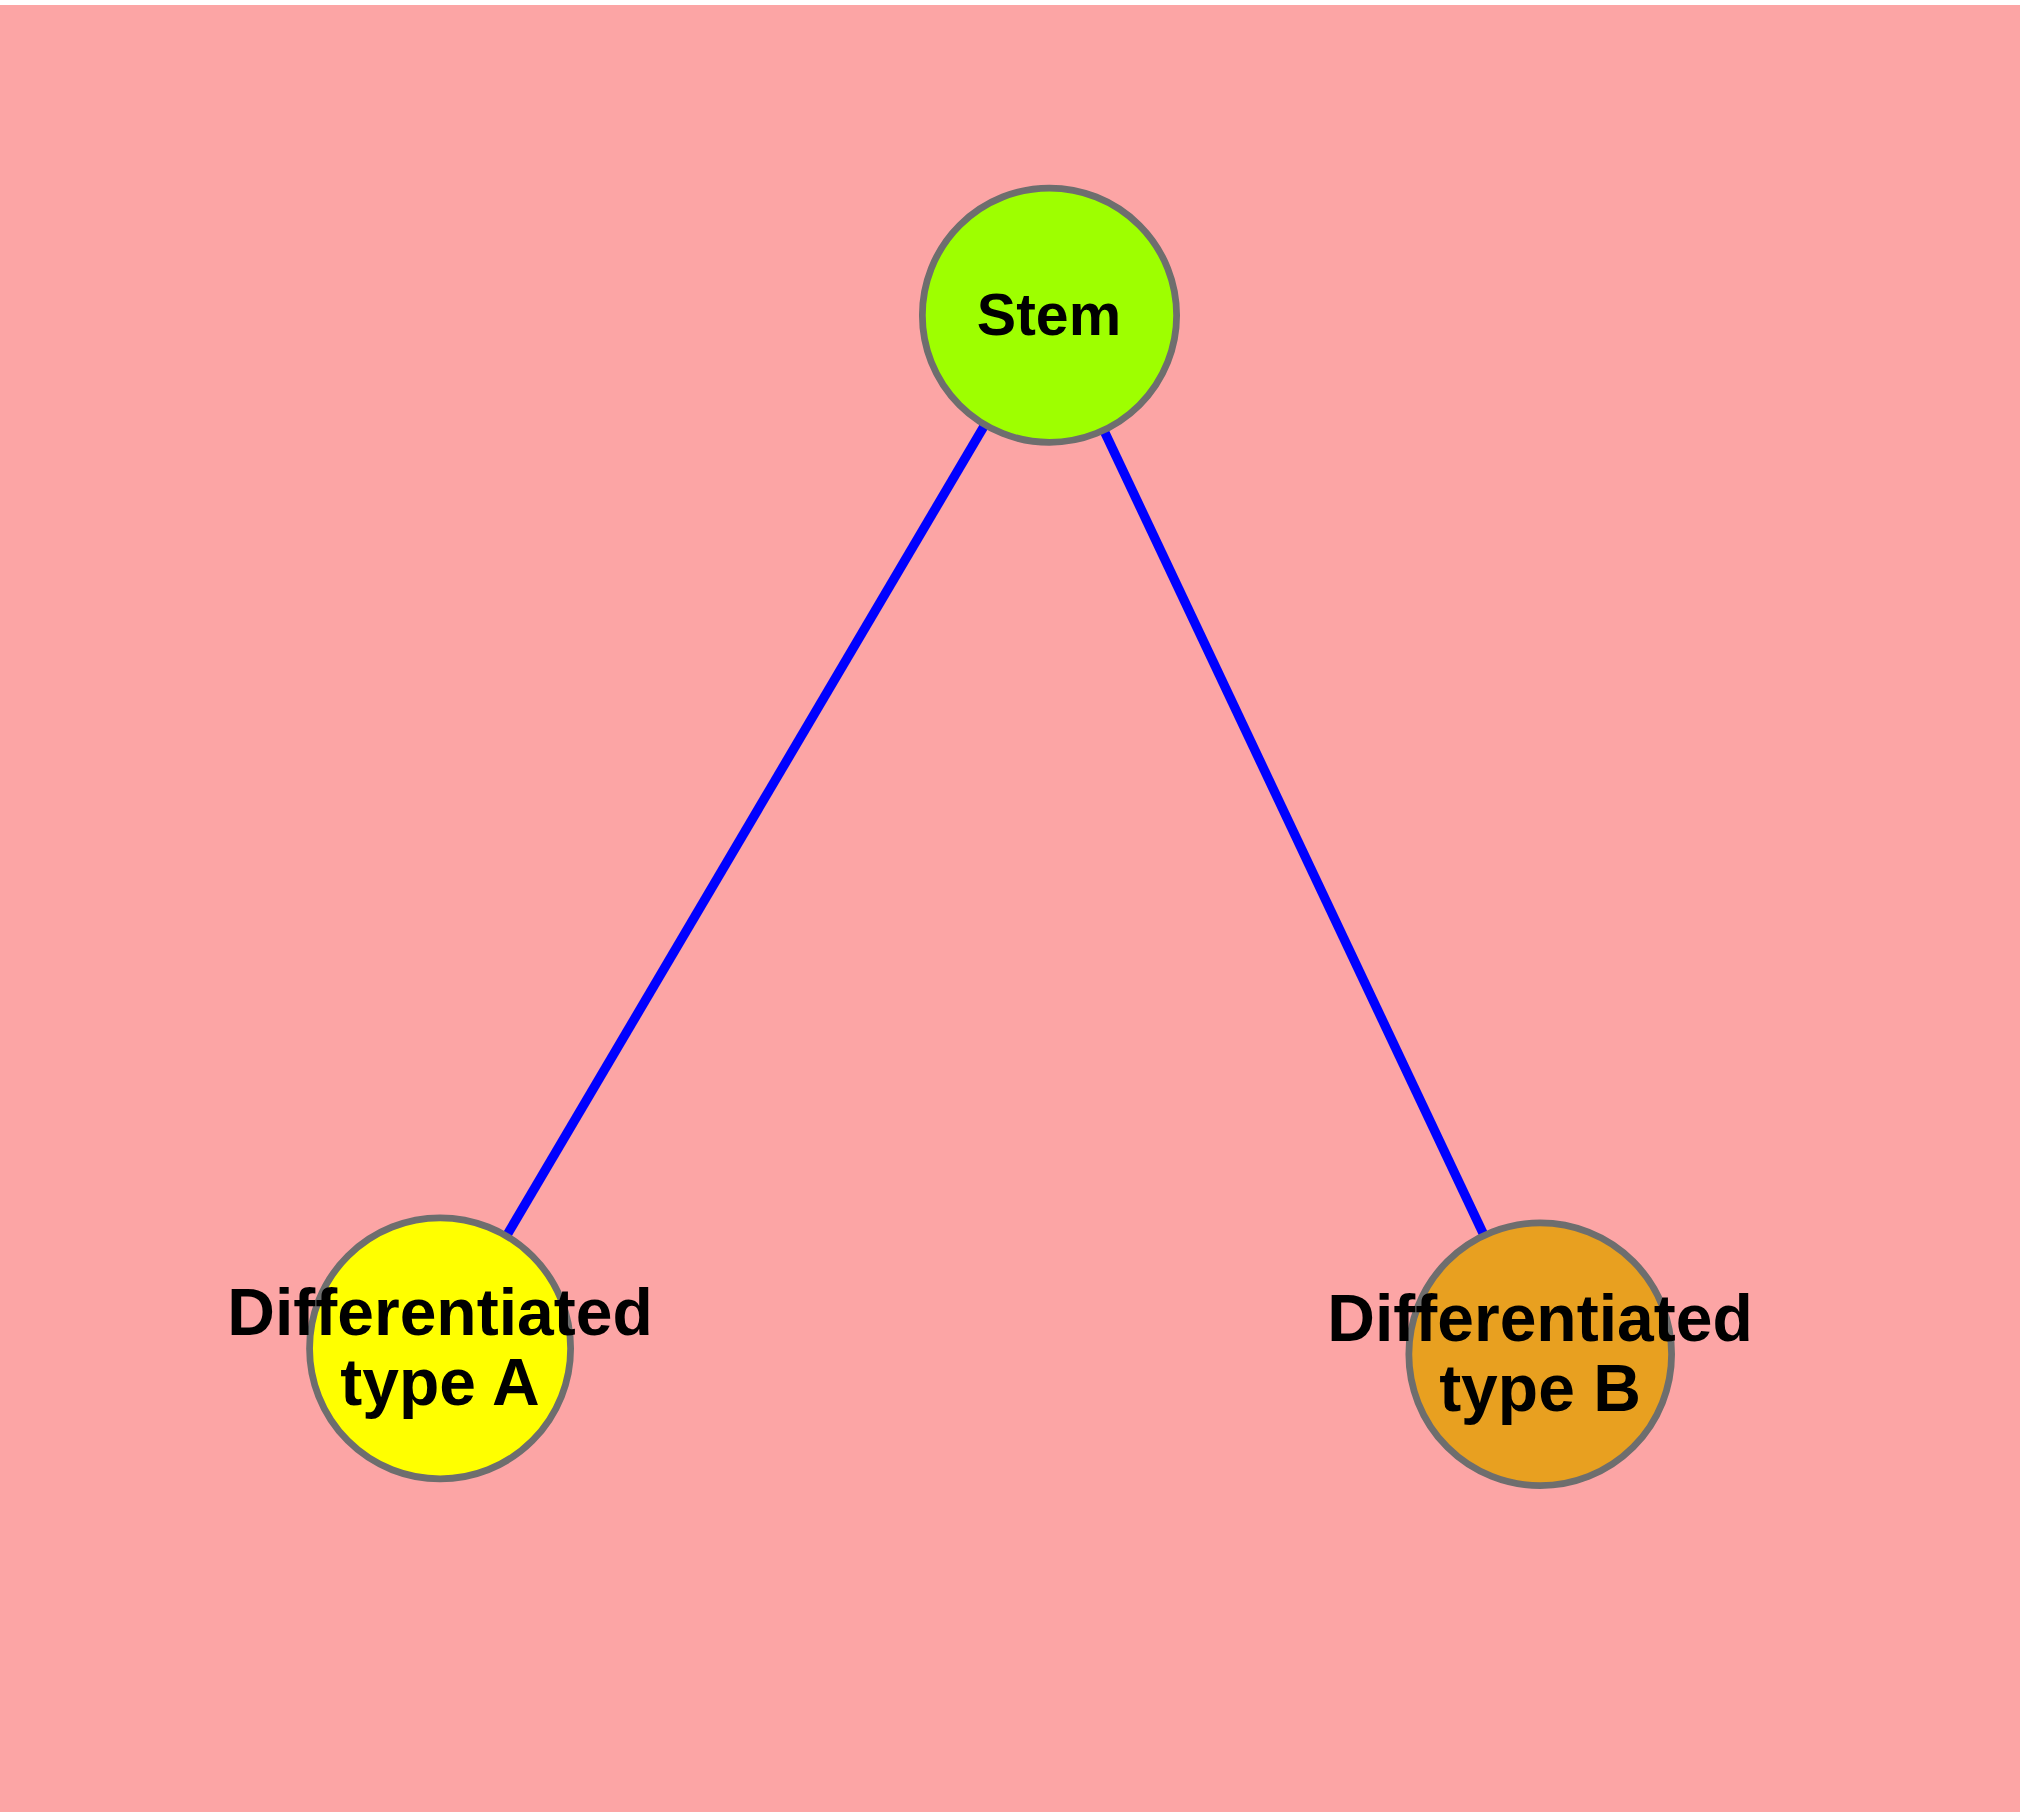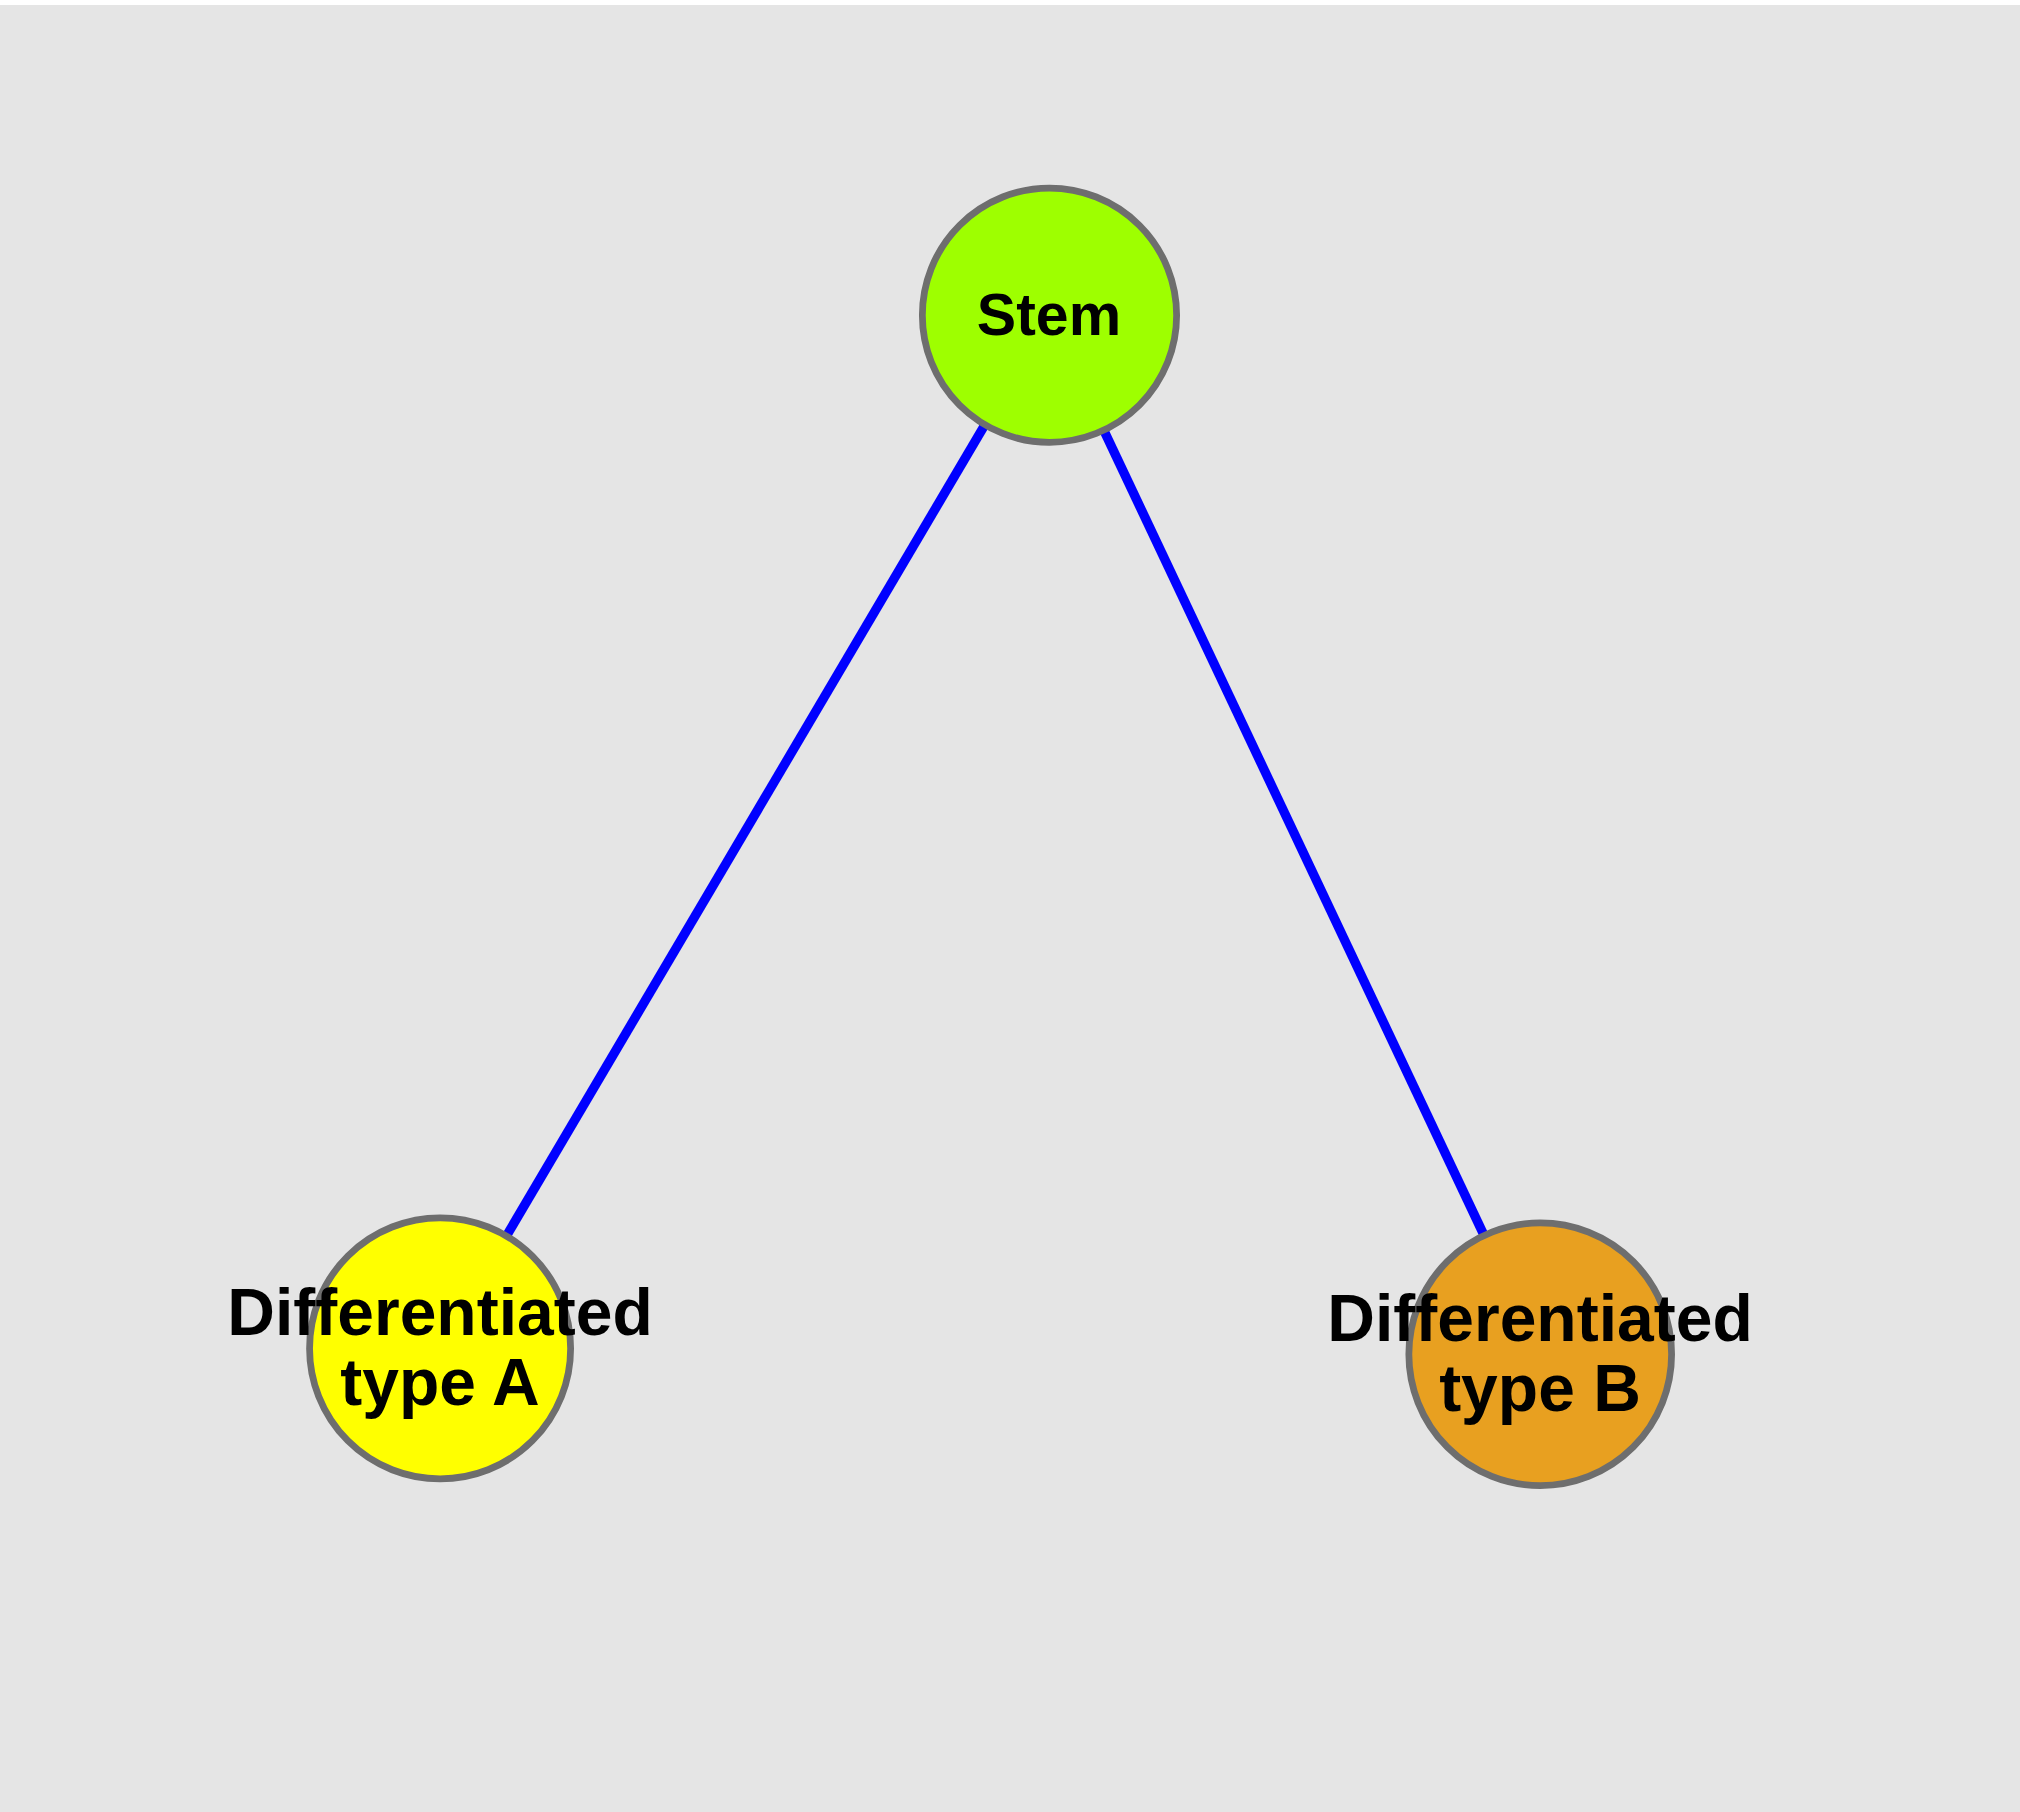--- a/index.html
+++ b/index.html
@@ -41,21 +41,21 @@
     pointer-events: none;
     transform: translate(-50%, -50%);
   }
   .label-stem   { font-size: 59px; }
   .label-typeab { font-size: 66px; }
 </style>
 </head>
 <body>
 
 <div id="canvas">
-  <div id="plot-area" style="background: #e5e5e5;">
+  <div id="plot-area" style="background: #fca5a5;">
 
     <svg id="graph-svg" viewBox="0 0 2384 2132">
       <g>
         <line x1="1238" y1="366" x2="519" y2="1585" stroke="#0000ff" stroke-width="11"></line>
         <line x1="1238" y1="366" x2="1817" y2="1592" stroke="#0000ff" stroke-width="11"></line>
       </g>
       <g>
         <circle cx="1238" cy="366" r="150" fill="#9eff00" stroke="#6e6e6e" stroke-width="8"></circle>
         <circle cx="519" cy="1585" r="154" fill="#ffff00" stroke="#6e6e6e" stroke-width="8"></circle>
         <circle cx="1817" cy="1592" r="155" fill="#e8a020" stroke="#6e6e6e" stroke-width="8"></circle>

